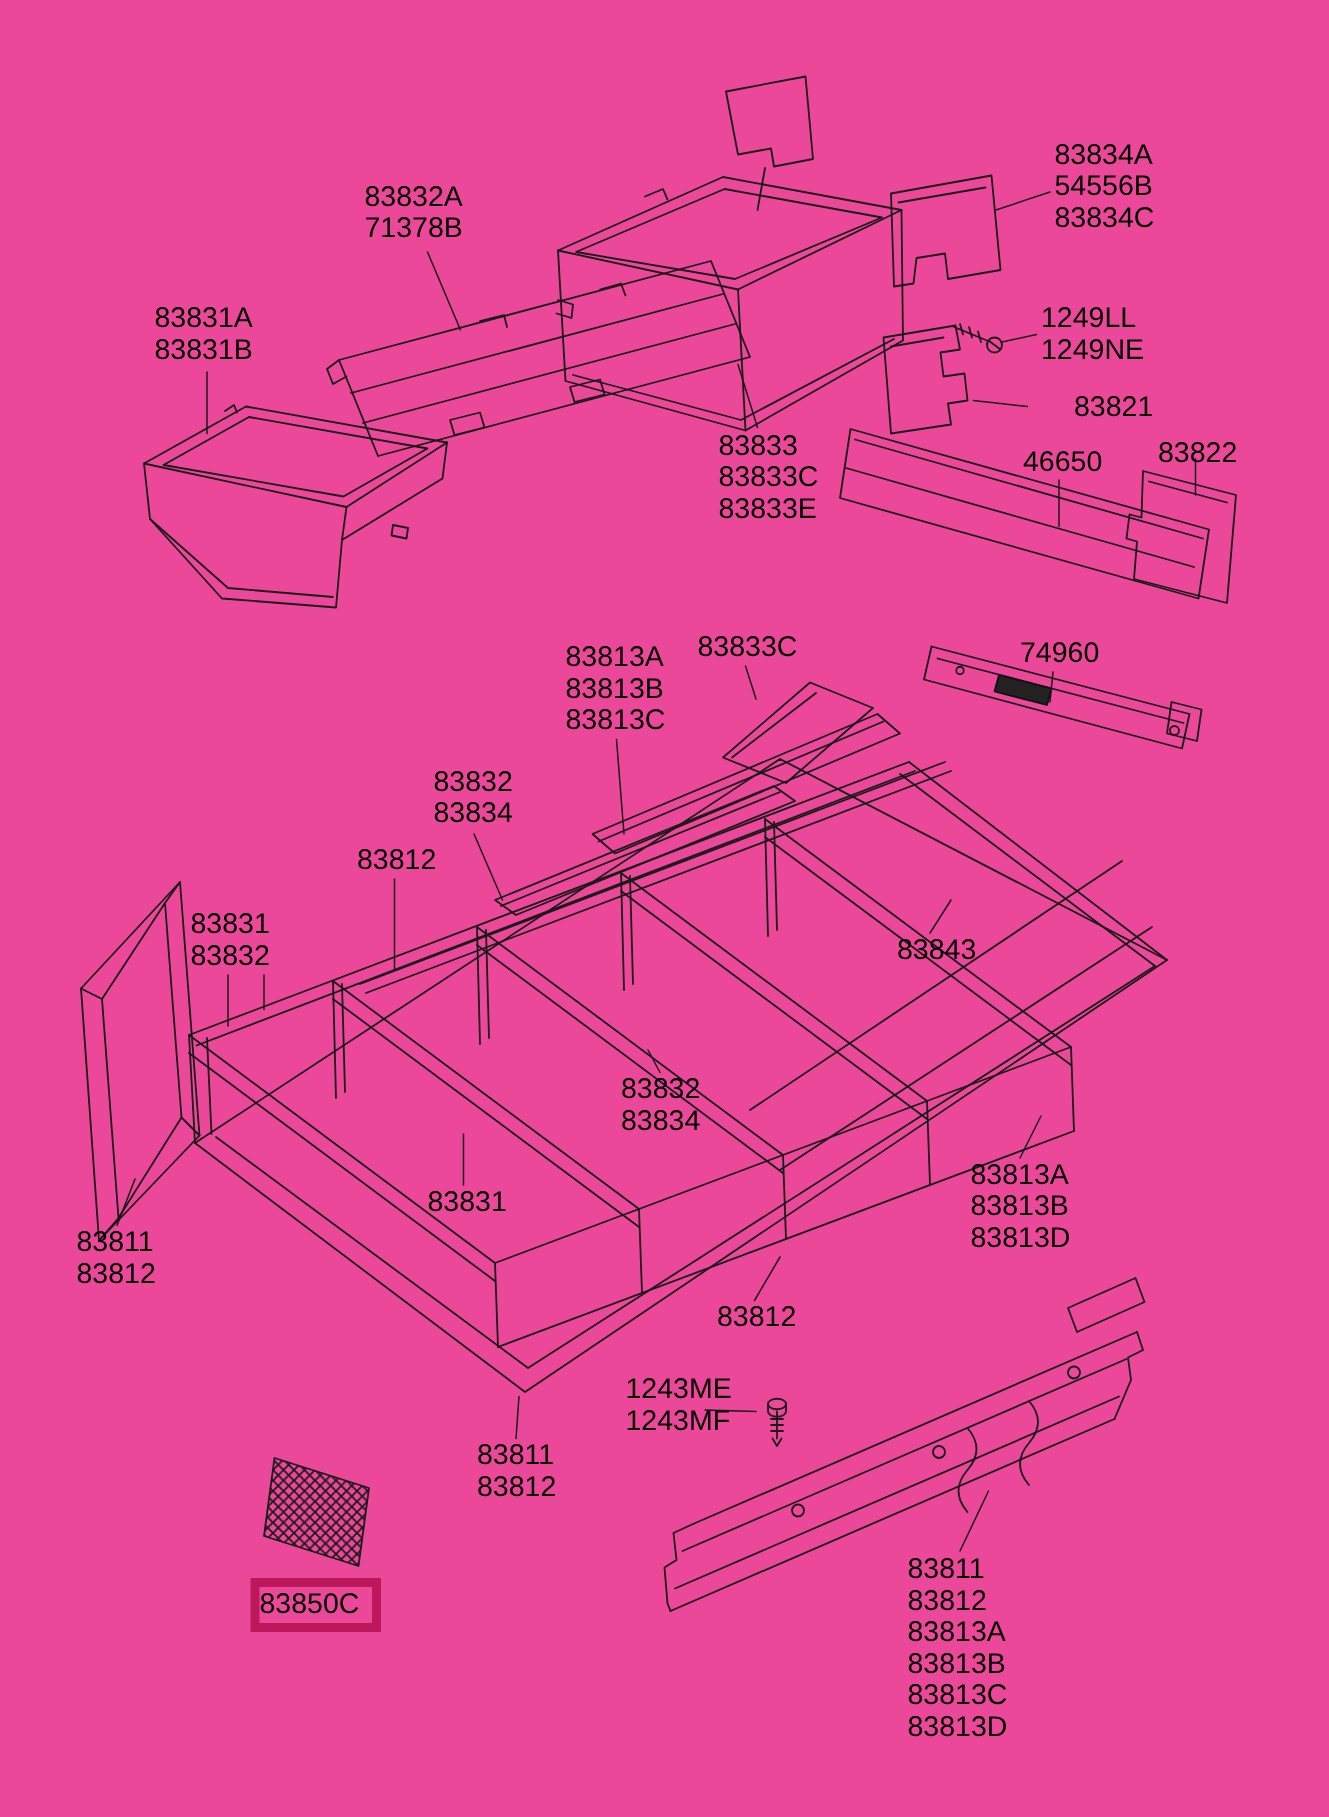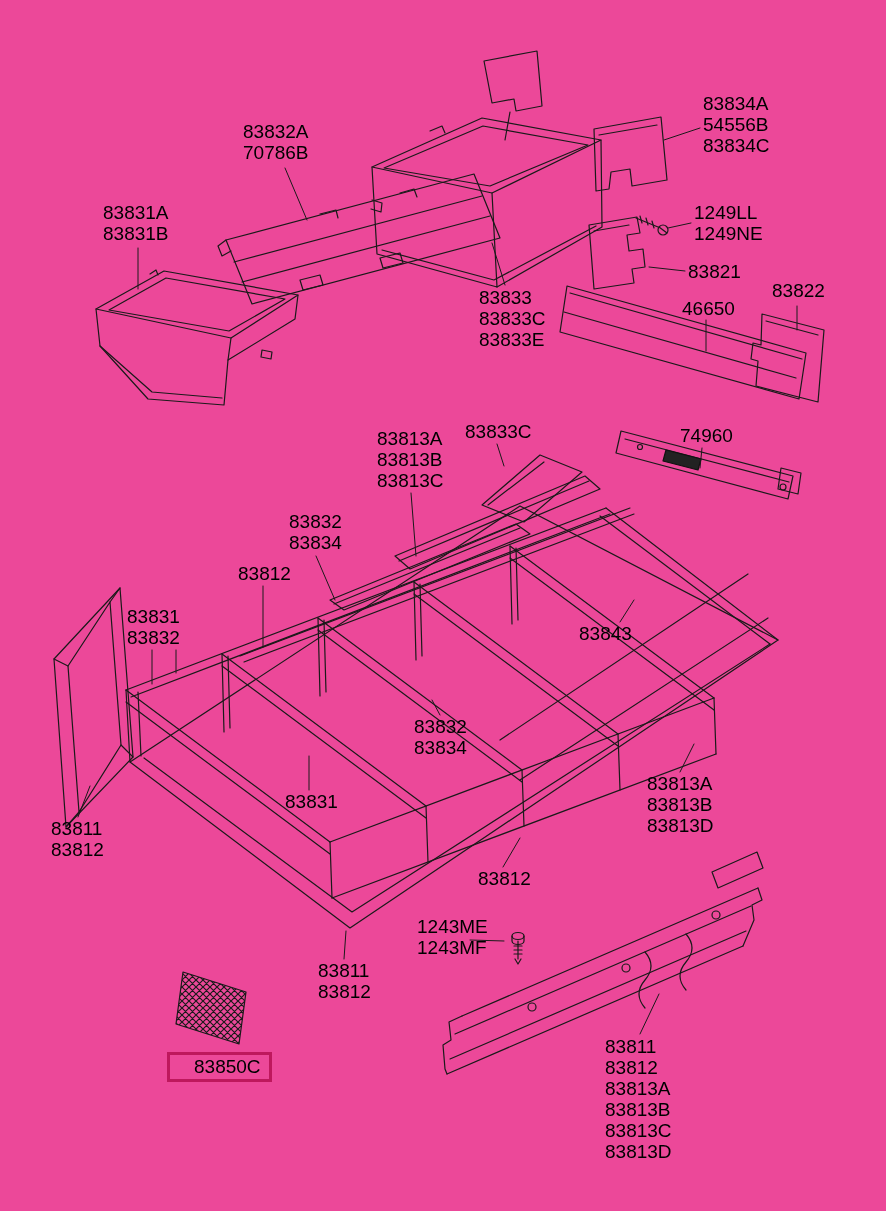--- a/index.html
+++ b/index.html
@@ -13,21 +13,21 @@
   }
   svg.art .leader{stroke-width:1;}
   svg.art .fill-dark{fill:#222;stroke:#111;}
   svg.art .mesh-fill{fill:url(#mesh);stroke:#1a1a1a;}
   .lbl{
     position:absolute;font-size:19px;line-height:21px;color:#000;
     white-space:nowrap;letter-spacing:0px;
   }
   .lbl .ln{height:21px;}
   .hl{
-    border:3px solid #be185d;padding:1px 8px 2px 24px;
+    border:6px solid #be185d;padding:1px 8px 2px 0;
   }
 </style>
 </head>
 <body>
 
 <div class="canvas">
 
   <svg class="art" width="886" height="1211" viewBox="0 0 886 1211">
     <defs>
       <pattern id="mesh" width="7" height="7" patternUnits="userSpaceOnUse">
@@ -191,48 +191,48 @@
       <path class="leader" d="M78,817 L90,786"></path>
       <path class="leader" d="M503,867 L520,838"></path>
       <path class="leader" d="M470,940 L504,941"></path>
       <path class="leader" d="M344,959 L346,931"></path>
       <path class="leader" d="M640,1034 L659,994"></path>
     </g>
   </svg>
 
   <div class="lbl" style="left:243px;top:121px">
     <div class="ln">83832A</div>
-    <div class="ln">70786B</div>
+    <div class="ln">71378B</div>
   </div>
 
   <div class="lbl" style="left:703px;top:93px">
     <div class="ln">83834A</div>
     <div class="ln">54556B</div>
     <div class="ln">83834C</div>
   </div>
 
   <div class="lbl" style="left:103px;top:202px">
     <div class="ln">83831A</div>
     <div class="ln">83831B</div>
   </div>
 
   <div class="lbl" style="left:694px;top:202px">
     <div class="ln">1249LL</div>
     <div class="ln">1249NE</div>
   </div>
 
-  <div class="lbl" style="left:688px;top:261px">
+  <div class="lbl" style="left:716px;top:261px">
     <div class="ln">83821</div>
   </div>
 
   <div class="lbl" style="left:682px;top:298px">
     <div class="ln">46650</div>
   </div>
 
-  <div class="lbl" style="left:772px;top:280px">
+  <div class="lbl" style="left:772px;top:292px">
     <div class="ln">83822</div>
   </div>
 
   <div class="lbl" style="left:479px;top:287px">
     <div class="ln">83833</div>
     <div class="ln">83833C</div>
     <div class="ln">83833E</div>
   </div>
 
   <div class="lbl" style="left:465px;top:421px">
@@ -256,21 +256,21 @@
 
   <div class="lbl" style="left:238px;top:563px">
     <div class="ln">83812</div>
   </div>
 
   <div class="lbl" style="left:127px;top:606px">
     <div class="ln">83831</div>
     <div class="ln">83832</div>
   </div>
 
-  <div class="lbl" style="left:579px;top:623px">
+  <div class="lbl" style="left:598px;top:623px">
     <div class="ln">83843</div>
   </div>
 
   <div class="lbl" style="left:414px;top:716px">
     <div class="ln">83832</div>
     <div class="ln">83834</div>
   </div>
 
   <div class="lbl" style="left:285px;top:791px">
     <div class="ln">83831</div>

